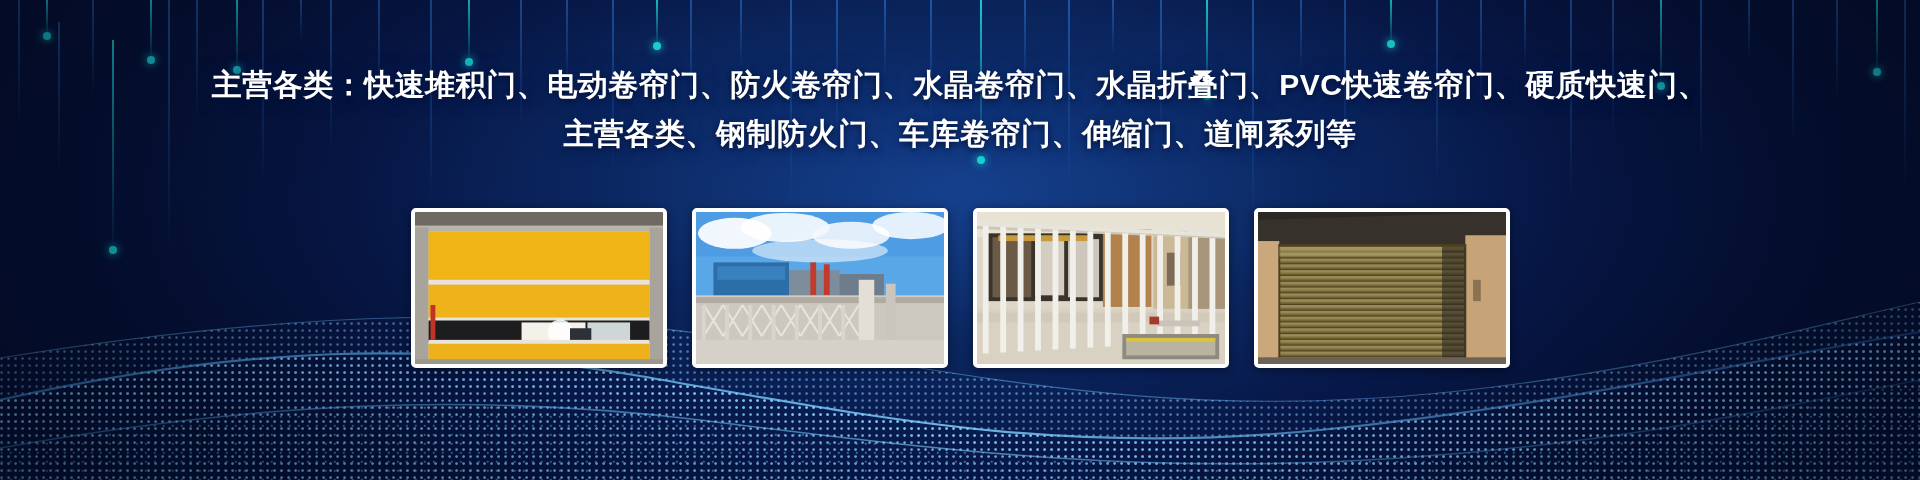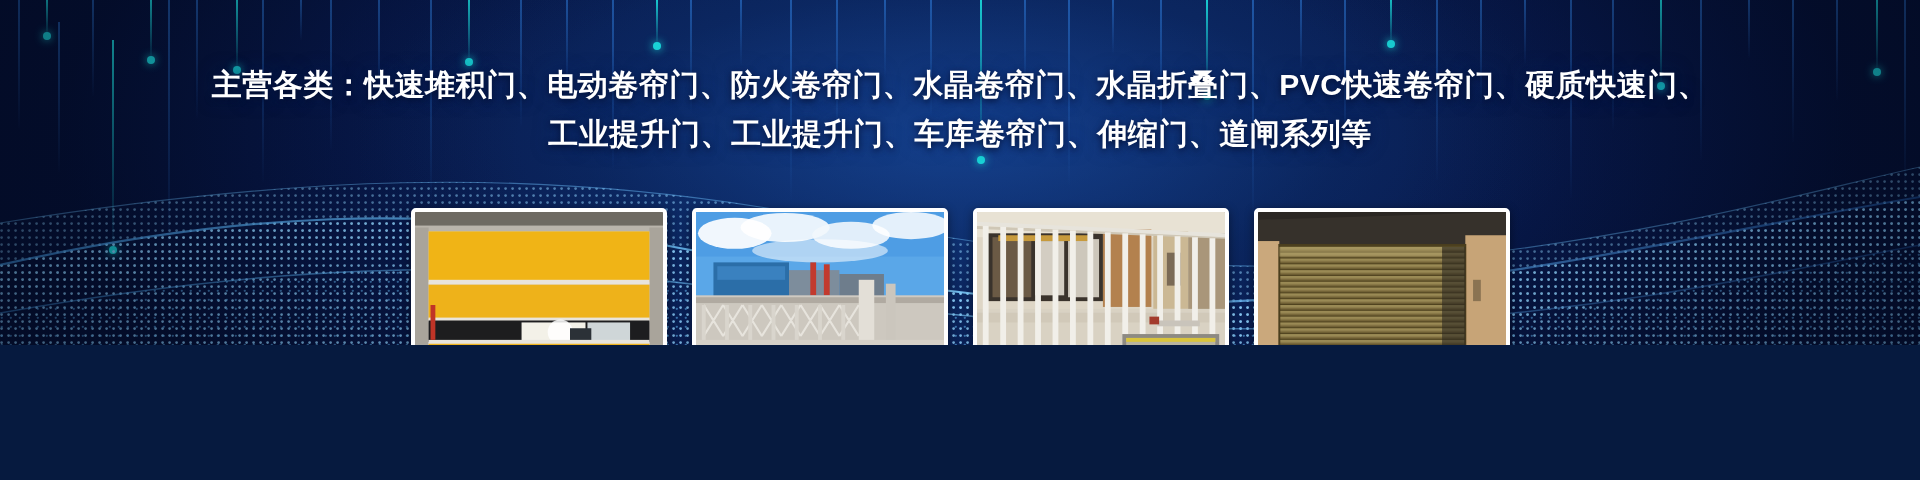--- a/index.html
+++ b/index.html
@@ -3,21 +3,21 @@
 <meta charset="utf-8">
 <style>
   * { margin:0; padding:0; box-sizing:border-box; }
   html,body { width:1920px; height:480px; overflow:hidden; }
   body {
     font-family:"Liberation Sans","DejaVu Sans",sans-serif;
     background:#061a3f;
   }
   #banner {
     position:relative;
-    width:1920px; height:345px;
+    width:1920px; height:480px;
     overflow:hidden;
     background:
       radial-gradient(ellipse 900px 420px at 50% 38%, #0f2f6e 0%, #0a2359 38%, #07184a 68%, #040f33 100%),
       linear-gradient(180deg,#04102f 0%,#072052 45%,#061a42 100%);
   }
   
   .glow {
     position:absolute; left:50%; top:40%;
     width:1200px; height:460px;
     transform:translate(-50%,-50%);
@@ -268,21 +268,21 @@
 
     <path d="M0,120 C240,66 430,60 640,96 C880,138 1060,176 1320,150 C1560,126 1760,78 1920,52" fill="none" stroke="url(#wg2)" stroke-width="2.2" opacity="0.9"></path>
     <path d="M0,168 C260,122 470,112 700,140 C940,170 1140,196 1400,178 C1640,162 1800,122 1920,100" fill="none" stroke="url(#wg2)" stroke-width="1.6" opacity="0.65"></path>
     <path d="M0,78 C300,30 520,24 760,62 C1000,100 1180,140 1450,112 C1660,90 1820,44 1920,22" fill="none" stroke="#6fc3ff" stroke-width="1.2" opacity="0.45"></path>
   </svg>
 
   <div class="vignette"></div>
 
   <div class="headline">
     <span class="ln">主营各类：快速堆积门、电动卷帘门、防火卷帘门、水晶卷帘门、水晶折叠门、PVC快速卷帘门、硬质快速门、</span>
-    <span class="ln">工业提升门、工业提升门、车库卷帘门、伸缩门、道闸系列等</span>
+    <span class="ln">主营各类、钢制防火门、车库卷帘门、伸缩门、道闸系列等</span>
   </div>
 
   <div class="photos">
 
     <div class="photo">
       <svg class="art" viewBox="0 0 256 160" preserveAspectRatio="none">
         <rect x="0" y="0" width="256" height="160" fill="#d8d4cc"></rect>
         <rect x="0" y="0" width="256" height="16" fill="#6e6a62"></rect>
         <rect x="0" y="14" width="256" height="6" fill="#b9b4ab"></rect>
         <rect x="0" y="16" width="14" height="144" fill="#a9a49b"></rect>

